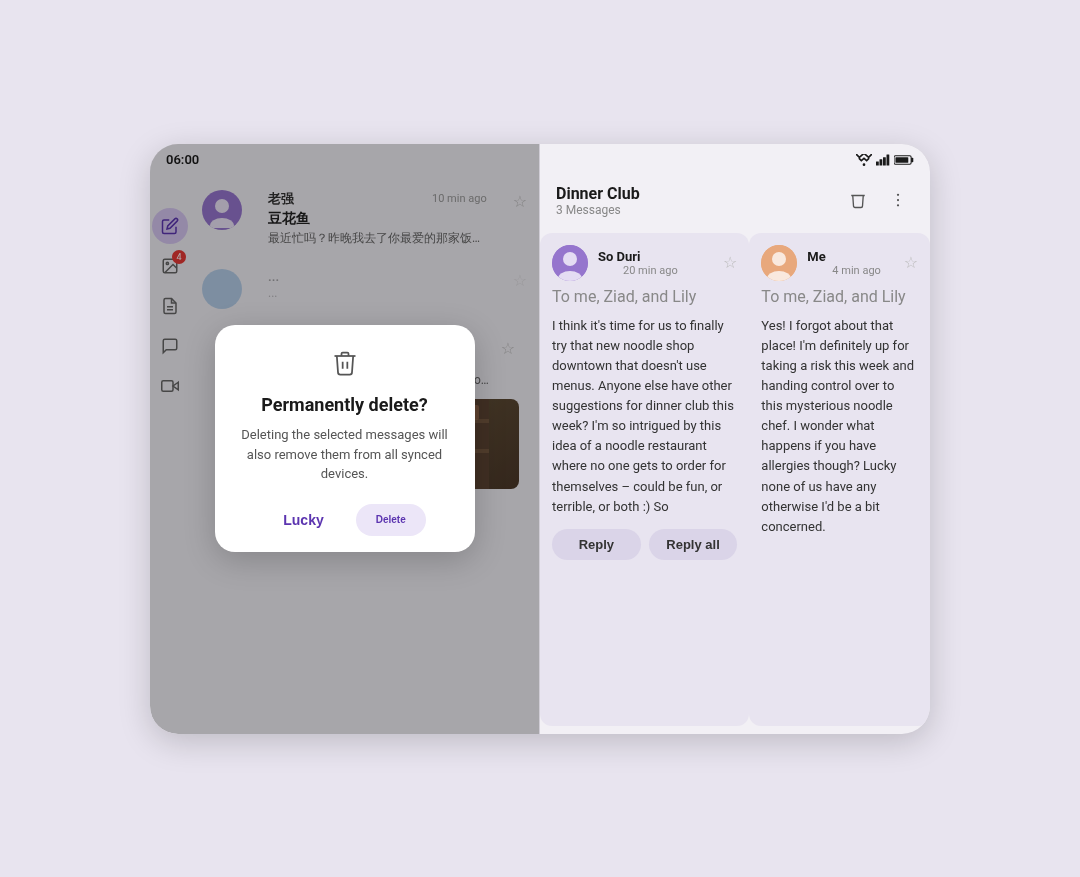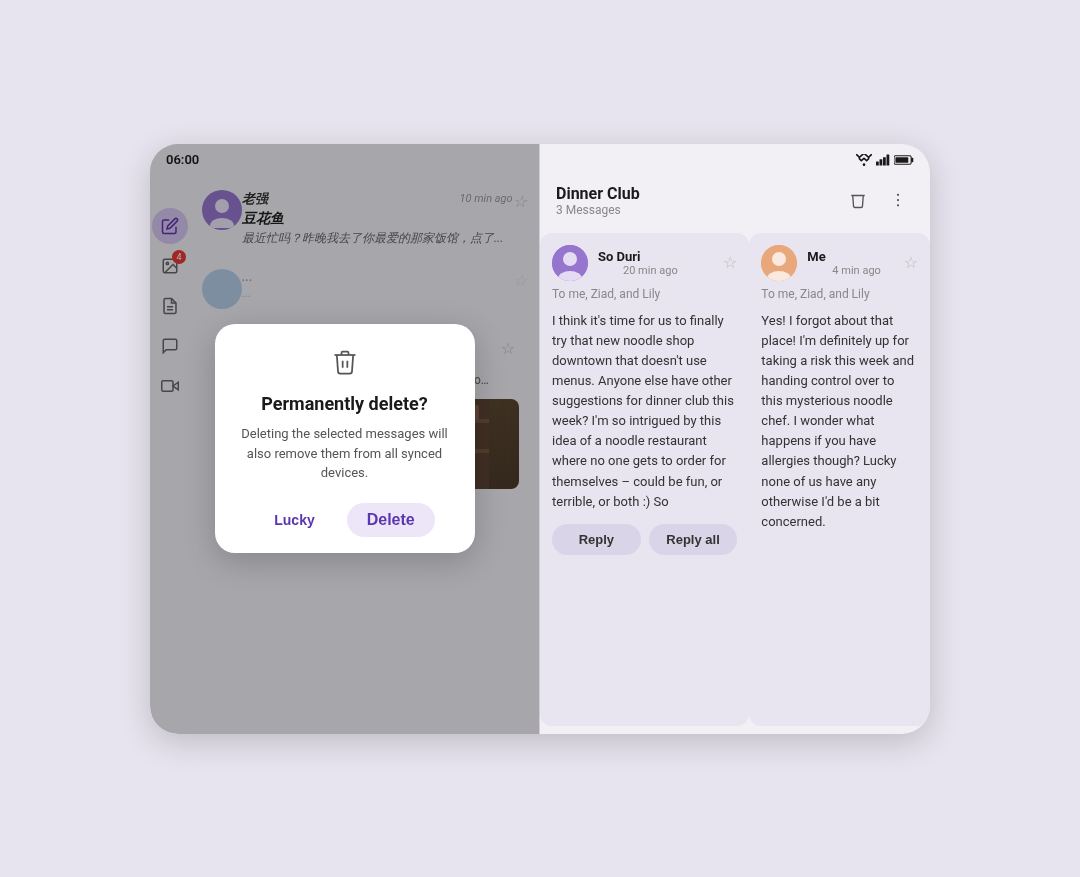--- a/index.html
+++ b/index.html
@@ -150,26 +150,25 @@
       margin-left: 44px;
       flex: 1;
       overflow: hidden;
       padding: 4px 0;
     }
 
     .mail-item {
       display: flex;
       align-items: flex-start;
       padding: 10px 12px 10px 8px;
-      gap: 0;
+      gap: 26px;
       border-radius: 8px;
       margin-bottom: 2px;
       cursor: pointer;
       background: transparent;
-      font-style: italic;
     }
 
     .sender-avatar {
       width: 40px;
       height: 40px;
       border-radius: 50%;
       flex-shrink: 0;
       display: flex;
       align-items: center;
       justify-content: center;
@@ -314,21 +313,21 @@
       font-weight: 600;
       color: #5c35b0;
       cursor: pointer;
     }
 
     .btn-delete {
       padding: 8px 20px;
       border-radius: 20px;
       border: none;
       background: #ece6f8;
-      font-size: 16px;
+      font-size: 10px;
       font-weight: 700;
       color: #5c35b0;
       cursor: pointer;
     }
 
     
     .right-panel {
       width: 390px;
       background: #f2f0f5;
       display: flex;
@@ -435,21 +434,21 @@
       color: #1a1a1a;
     }
 
     .msg-time {
       font-size: 11px;
       color: #888;
       margin-left: 25px;
     }
 
     .msg-to {
-      font-size: 12px;
+      font-size: 16px;
       color: #888;
       margin-bottom: 10px;
     }
 
     .msg-body {
       font-size: 13px;
       color: #333;
       line-height: 1.55;
     }
 

